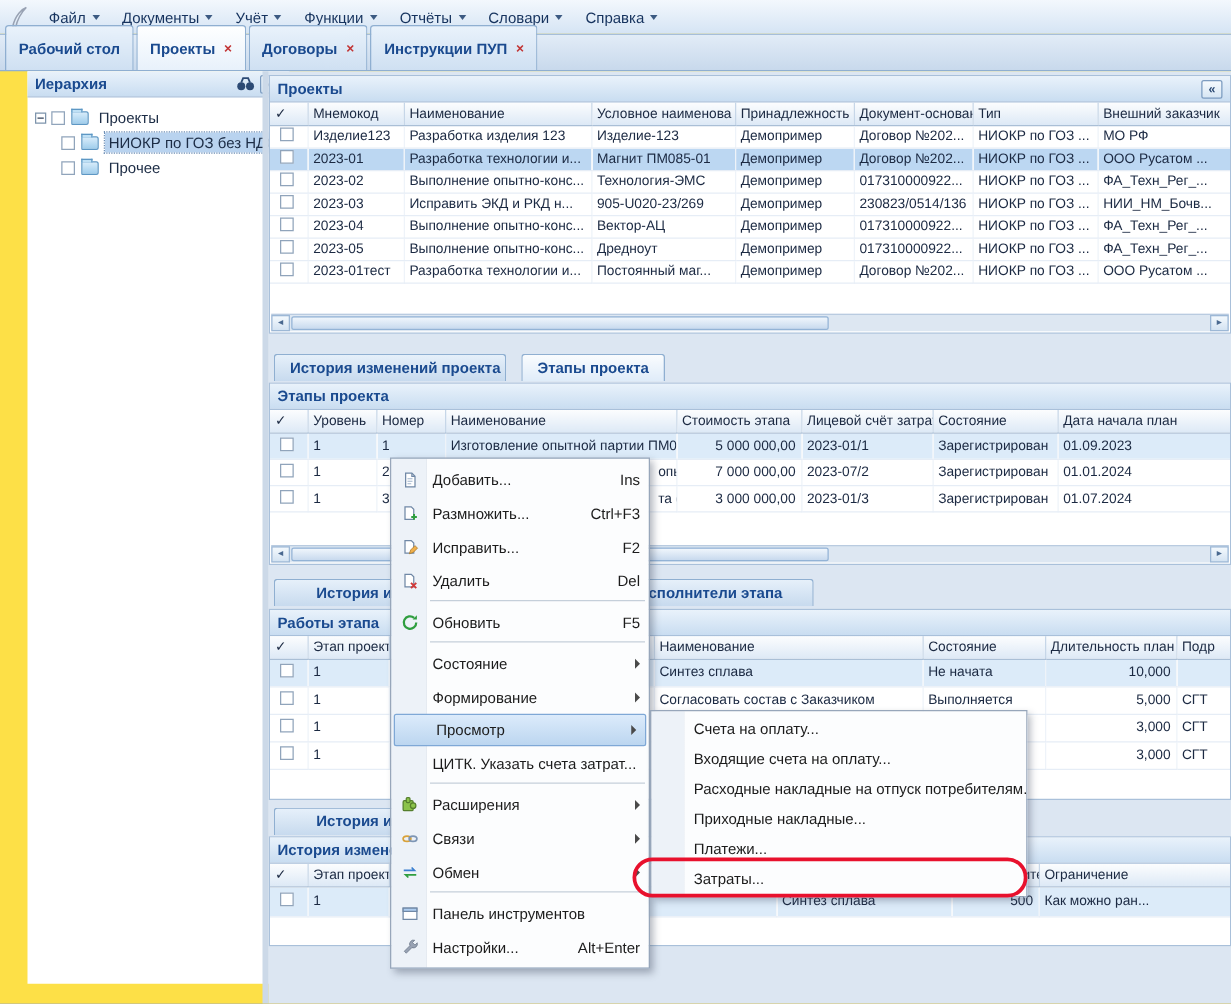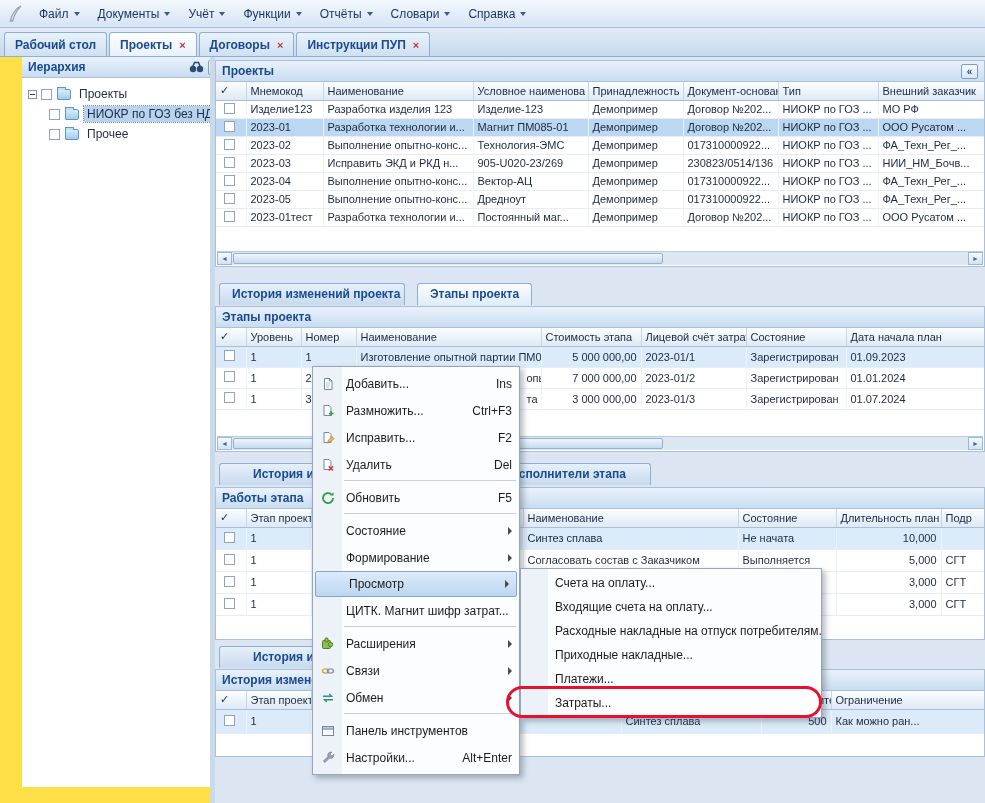--- a/index.html
+++ b/index.html
@@ -12,21 +12,21 @@
   .menubar { position:absolute; left:0; top:0; width:985px; height:28px;
     background:linear-gradient(#f3f8fd,#d5e4f4); border-bottom:1px solid #a6bed9;
     display:flex; align-items:center; padding:0 4px; }
   .logo { width:22px; height:24px; display:flex; align-items:center; justify-content:center; margin-right:4px; }
   .mbi { display:flex; align-items:center; padding:3px 9px; color:#16335e; cursor:default; }
   .dd { width:0; height:0; border-top:4px solid #3c5a82; border-left:3.5px solid transparent; border-right:3.5px solid transparent; margin-left:5px; }
   
   .tabbar { position:absolute; left:0; top:28px; width:985px; height:29px;
     background:linear-gradient(#e2ecf7,#c8d9ec); border-bottom:1px solid #8fafd1;
     display:flex; align-items:flex-end; padding:0 3px; }
-  .tab { display:flex; align-items:center; height:24px; margin:0 1px; padding:0 10px;
+  .tab { display:flex; align-items:center; height:36px; margin:0 1px; padding:0 10px;
     border:1px solid #8fafd1; border-bottom:none; border-radius:3px 3px 0 0;
     background:linear-gradient(#e9f2fb,#cfe0f2); font-weight:bold; color:#1a4a8f; white-space:nowrap; }
   .tab.active { background:linear-gradient(#feffff,#e8f1fb); }
   .tx { color:#c23535; font-weight:bold; font-size:11px; margin-left:7px; line-height:10px; }
   
   .sidebar { position:absolute; left:0; top:57px; width:210px; bottom:16px; background:#fff; border-right:1px solid #a9c0da;margin-left:22px; }
   .splitter { position:absolute; left:210px; top:57px; width:5px; bottom:0; background:#ccd9e8; }
   .phead { height:21px; background:linear-gradient(#e9f2fb,#c9ddf1); border-bottom:1px solid #a9c0da;
     display:flex; align-items:center; padding:0 6px; font-weight:bold; color:#1a4a8f; }
   .sp { flex:1; }
@@ -340,21 +340,21 @@
               <td>2023-01/1</td>
               <td>Зарегистрирован</td>
               <td>01.09.2023</td>
           </tr>
           <tr>
             <td class="chkc"><span class="cb"></span></td>
             <td>1</td>
               <td>2</td>
               <td class="frag">опыт...</td>
               <td class="num">7 000 000,00</td>
-              <td>2023-01/2</td>
+              <td>2023-07/2</td>
               <td>Зарегистрирован</td>
               <td>01.01.2024</td>
           </tr>
           <tr>
             <td class="chkc"><span class="cb"></span></td>
             <td>1</td>
               <td>3</td>
               <td class="frag">та с ...</td>
               <td class="num">3 000 000,00</td>
               <td>2023-01/3</td>
@@ -549,21 +549,21 @@
       <span class="lbl">Формирование</span>
       <span class="arr"></span>
     </div>
     <div class="mi hili">
       <span class="ic"></span>
       <span class="lbl">Просмотр</span>
       <span class="arr"></span>
     </div>
     <div class="mi">
       <span class="ic"></span>
-      <span class="lbl">ЦИТК. Магнит шифр затрат...</span>
+      <span class="lbl">ЦИТК. Указать счета затрат...</span>
     </div>
     <div class="msep"></div>
     <div class="mi">
       <span class="ic">
           <svg width="14" height="14">
             <rect x="1.5" y="3.5" width="8" height="8" rx="1" fill="#8bc34a" stroke="#557f2d"></rect>
             <circle cx="9.5" cy="7.5" r="2.2" fill="#8bc34a" stroke="#557f2d"></circle>
             <rect x="4" y="1" width="3" height="4" rx="1" fill="#8bc34a" stroke="#557f2d"></rect>
           </svg>
         </span>

